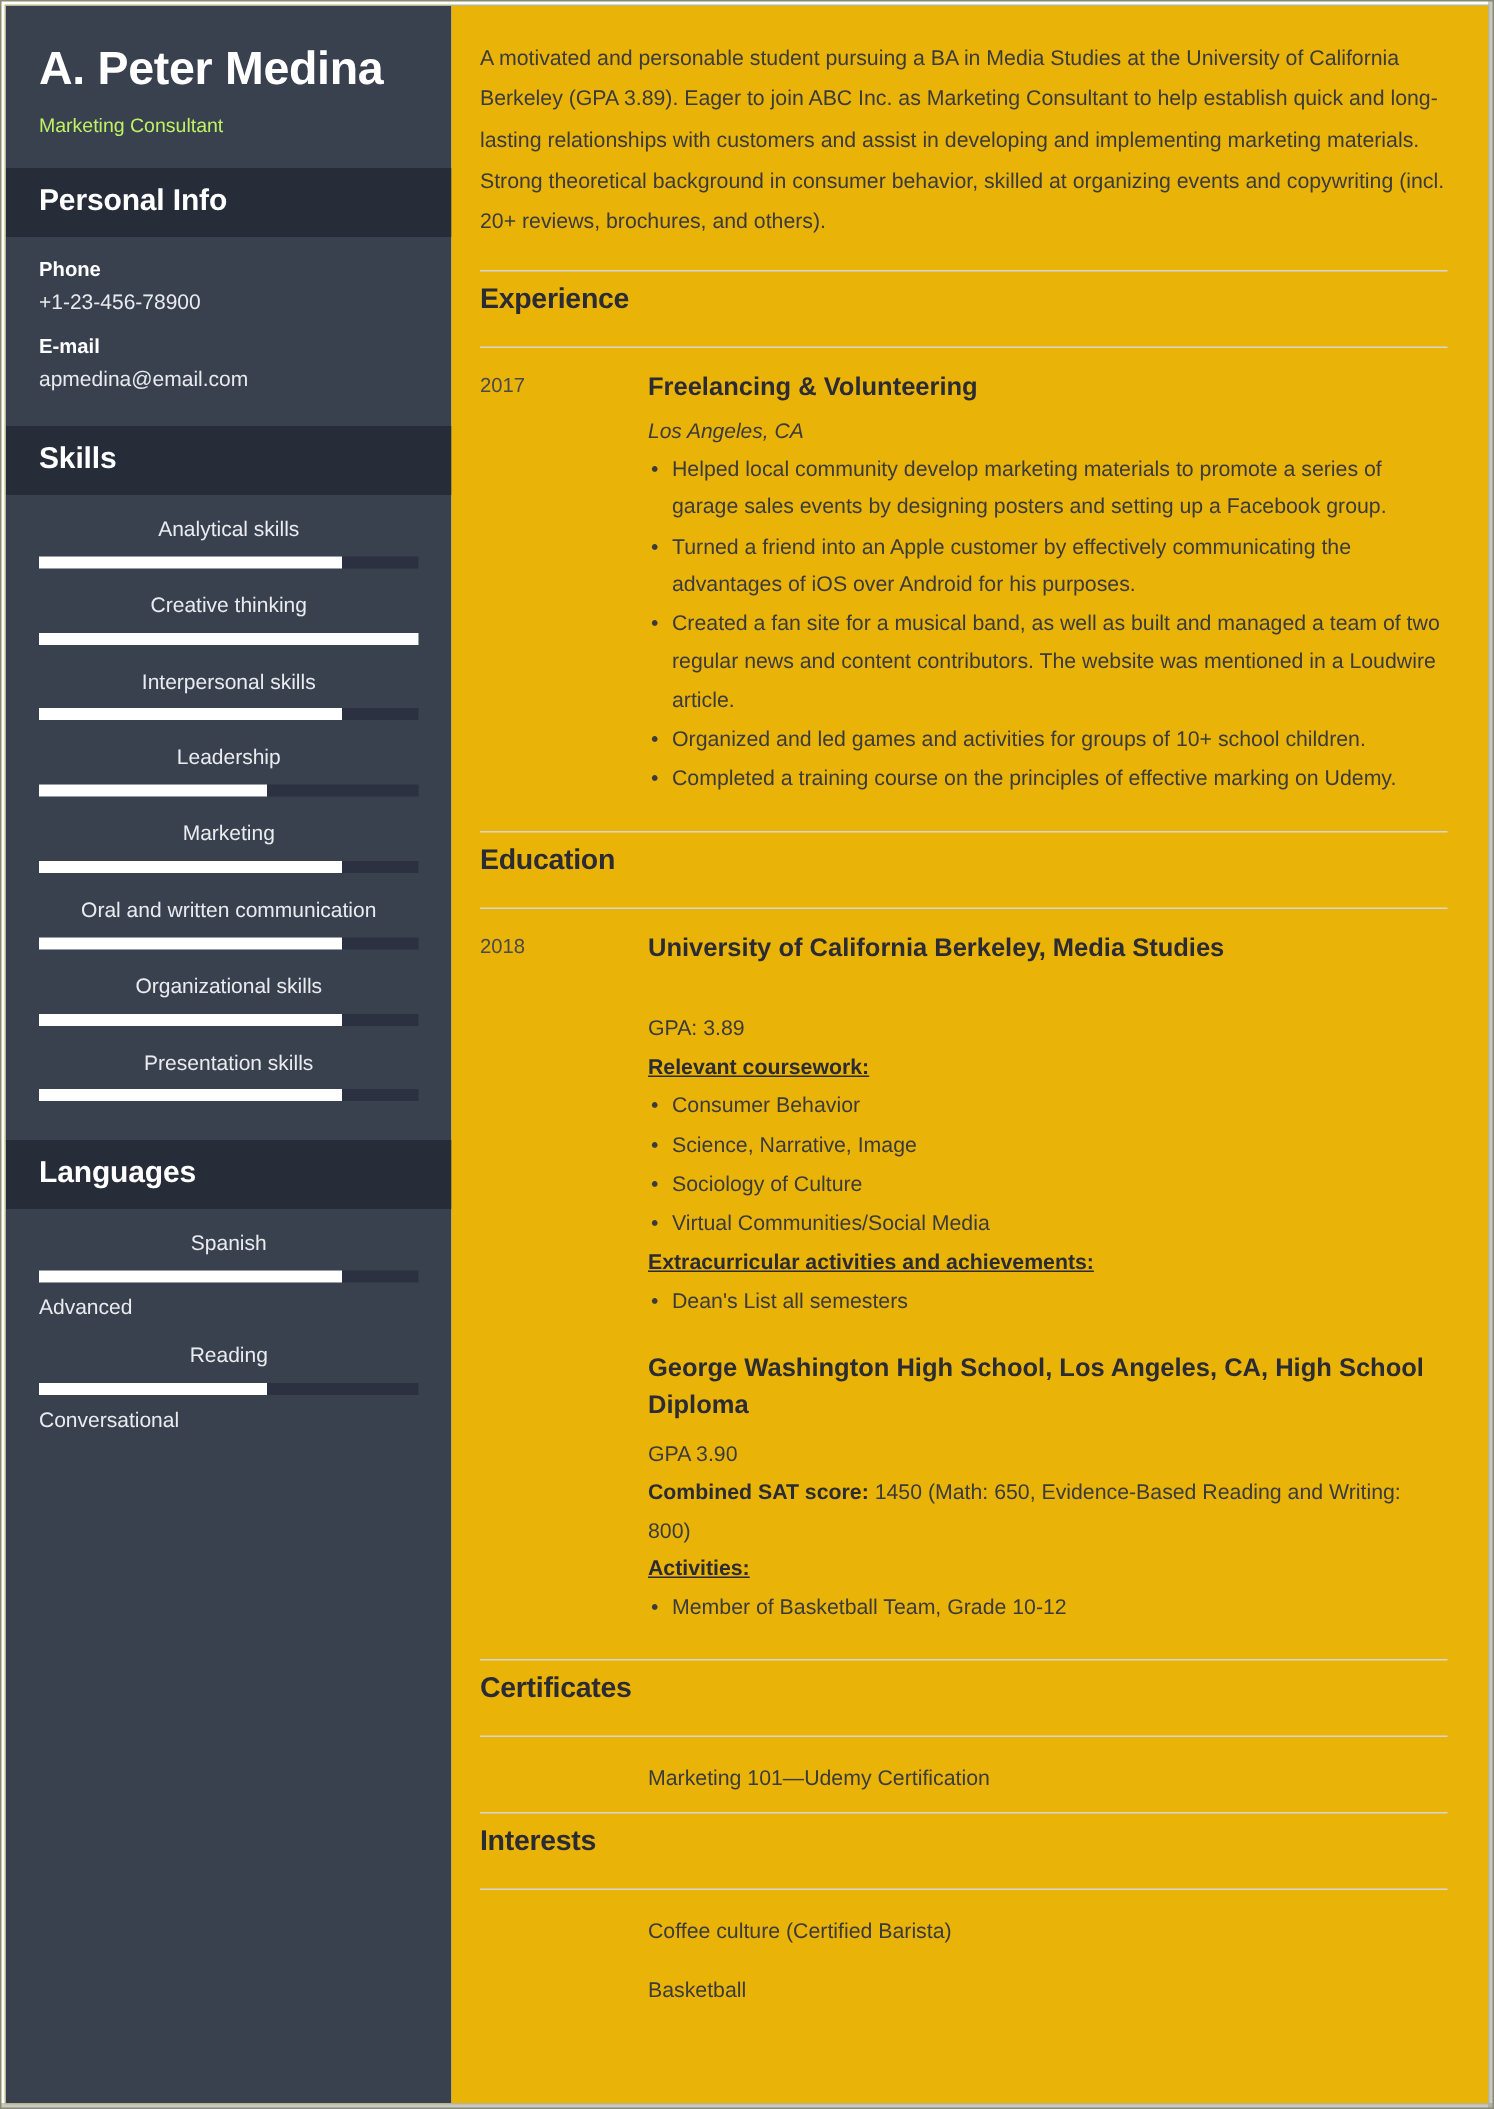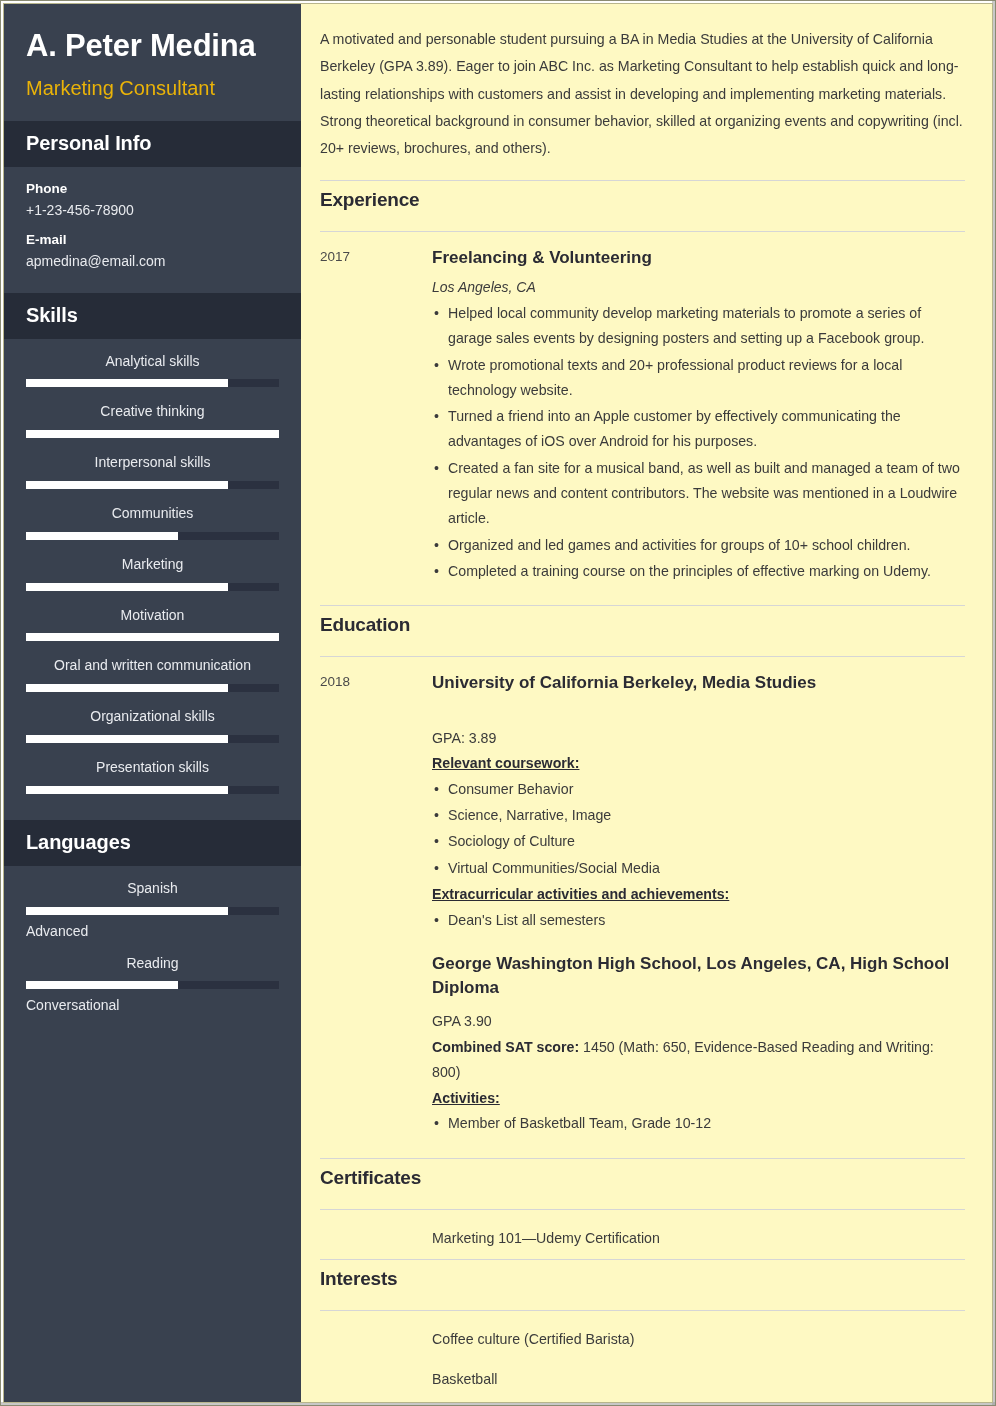--- a/index.html
+++ b/index.html
@@ -66,23 +66,23 @@
   #full-name {
     font-size: 31px;
     font-weight: bold;
     line-height: 1.28;
     letter-spacing: -0.2px;
     color: #ffffff;
   }
 
   #job-title {
     margin-top: 10px;
-    font-size: 20px;
+    font-size: 13px;
     font-weight: normal;
-    color: #eab308;
+    color: #bef264;
     line-height: 1.25;
   }
 
   .side-band {
     background: #262c38;
     padding: 11px 22px 12px 22px;
   }
   .side-band h2 {
     font-size: 20px;
     font-weight: bold;
@@ -131,21 +131,21 @@
     color: #e9ebef;
     text-align: left;
   }
 
   
   #main {
     position: absolute;
     left: 301px; top: 4px;
     width: 691px;
     height: 1398px;
-    background: #fef9c3;
+    background: #eab308;
     padding: 22px 27px 0 19px;
   }
 
   #summary {
     font-size: 14.2px;
     line-height: 1.92;
     color: #3b3b3b;
     margin-bottom: 18px;
   }
 
@@ -276,35 +276,29 @@
             <div class="rate-fill" style="width: 100%;"></div>
           </div>
         </div>
         <div class="rate-item">
           <div class="rate-label">Interpersonal skills</div>
           <div class="rate-track">
             <div class="rate-fill" style="width: 80%;"></div>
           </div>
         </div>
         <div class="rate-item">
-          <div class="rate-label">Communities</div>
+          <div class="rate-label">Leadership</div>
           <div class="rate-track">
             <div class="rate-fill" style="width: 60%;"></div>
           </div>
         </div>
         <div class="rate-item">
           <div class="rate-label">Marketing</div>
           <div class="rate-track">
             <div class="rate-fill" style="width: 80%;"></div>
-          </div>
-        </div>
-        <div class="rate-item">
-          <div class="rate-label">Motivation</div>
-          <div class="rate-track">
-            <div class="rate-fill" style="width: 100%;"></div>
           </div>
         </div>
         <div class="rate-item">
           <div class="rate-label">Oral and written communication</div>
           <div class="rate-track">
             <div class="rate-fill" style="width: 80%;"></div>
           </div>
         </div>
         <div class="rate-item">
           <div class="rate-label">Organizational skills</div>
@@ -348,21 +342,20 @@
 
     <section class="section">
       <div class="section-title">Experience</div>
       <div class="entry">
         <div class="entry-date">2017</div>
         <div class="entry-body">
           <div class="entry-title">Freelancing &amp; Volunteering</div>
           <div class="entry-sub">Los Angeles, CA</div>
           <ul class="bullets" id="experience-bullets">
               <li>Helped local community develop marketing materials to promote a series of garage sales events by designing posters and setting up a Facebook group.</li>
-              <li>Wrote promotional texts and 20+ professional product reviews for a local technology website.</li>
               <li>Turned a friend into an Apple customer by effectively communicating the advantages of iOS over Android for his purposes.</li>
               <li>Created a fan site for a musical band, as well as built and managed a team of two regular news and content contributors. The website was mentioned in a Loudwire article.</li>
               <li>Organized and led games and activities for groups of 10+ school children.</li>
               <li>Completed a training course on the principles of effective marking on Udemy.</li>
             </ul>
         </div>
       </div>
       <div class="gap-sm"></div>
     </section>
 

